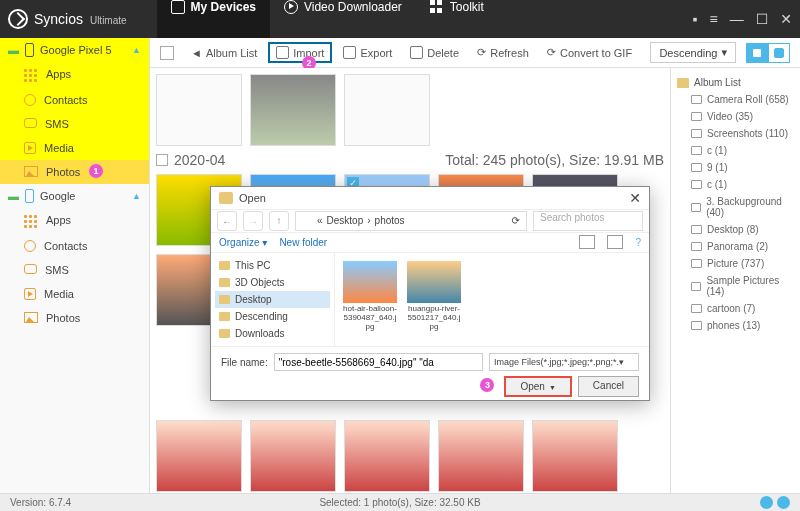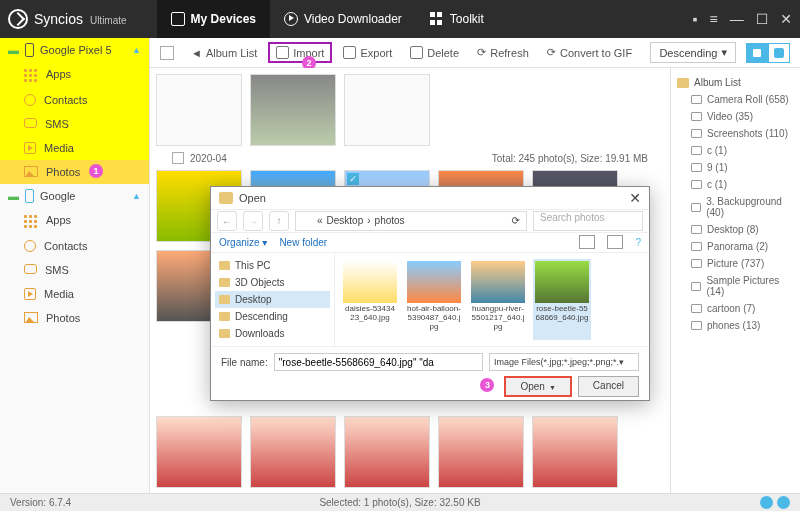--- a/index.html
+++ b/index.html
@@ -3,34 +3,34 @@
 <meta charset="utf-8">
 <style>
 *{margin:0;padding:0;box-sizing:border-box;font-family:"Segoe UI",Arial,sans-serif}
 body{width:800px;height:511px;background:#f5f5f5;position:relative;overflow:hidden;font-size:11px;color:#444}
 .titlebar{height:38px;background:#2d2d2d;display:flex;align-items:center;color:#fff;padding:0 8px}
 .titlebar .logo{width:20px;height:20px;border:2px solid #fff;border-radius:50%;margin-right:6px;position:relative}
 .titlebar .logo::after{content:"";position:absolute;width:8px;height:8px;border:2px solid #fff;border-left:none;border-bottom:none;transform:rotate(45deg);top:3px;left:3px}
 .titlebar .brand{font-size:14px;font-weight:500}
 .titlebar .brand small{font-size:10px;opacity:.7;margin-left:3px}
 .titlebar .nav{display:flex;margin-left:30px;height:100%}
-.titlebar .nav-item{display:flex;align-items:center;padding:0 14px;font-size:12px;cursor:pointer;gap:6px}
+.titlebar .nav-item{display:flex;padding:0 14px;font-size:12px;cursor:pointer;gap:6px}
 .titlebar .nav-item.active{background:#1a1a1a;font-weight:600}
 .titlebar .nav-item .ico{width:14px;height:14px;border:1.5px solid #fff;border-radius:2px}
 .titlebar .nav-item .ico.play{border-radius:50%;position:relative}
 .titlebar .nav-item .ico.play::after{content:"";position:absolute;left:4px;top:2px;border-left:5px solid #fff;border-top:3px solid transparent;border-bottom:3px solid transparent}
 .titlebar .nav-item .ico.grid{display:grid;grid-template-columns:1fr 1fr;gap:1px;border:none}
 .titlebar .nav-item .ico.grid span{background:#fff;width:5px;height:5px}
 .titlebar .winctrl{margin-left:auto;display:flex;gap:12px;font-size:14px}
 .titlebar .winctrl span{cursor:pointer;opacity:.8}
 .toolbar{height:30px;background:#fff;border-bottom:1px solid #e0e0e0;display:flex;align-items:center;padding:0 10px;margin-left:150px;gap:4px}
 .toolbar .chk{width:14px;height:14px;border:1px solid #aaa;margin-right:6px}
 .toolbar .tbtn{display:flex;align-items:center;gap:4px;padding:3px 7px;cursor:pointer;color:#555;font-size:11px}
 .toolbar .tbtn .ti{width:13px;height:13px;border:1.2px solid #777;border-radius:2px}
-.toolbar .tbtn.import{border:2px solid #a21caf;padding:2px 6px}
+.toolbar .tbtn.import{border:2px solid #0369a1;padding:2px 6px}
 .toolbar .sort{margin-left:auto;border:1px solid #ccc;padding:3px 8px;display:flex;align-items:center;gap:4px}
 .toolbar .viewbtns{display:flex;margin-left:6px}
 .toolbar .viewbtns span{width:22px;height:20px;border:1px solid #4bb8e8;display:flex;align-items:center;justify-content:center}
 .toolbar .viewbtns span:first-child{background:#4bb8e8}
 .toolbar .viewbtns span .dot{width:10px;height:10px;background:#fff;border-radius:2px}
 .toolbar .viewbtns span:last-child .dot{background:#4bb8e8}
 .sidebar{position:absolute;top:38px;left:0;width:150px;bottom:18px;background:#f9f9f9;border-right:1px solid #e0e0e0}
 .sidebar .dev{padding:5px 8px;display:flex;align-items:center;gap:6px;font-size:11px;cursor:pointer}
 .sidebar .dev.hl{background:#ff0}
 .sidebar .dev .dico{width:9px;height:14px;border:1.2px solid #555;border-radius:2px}
@@ -47,21 +47,21 @@
 .sidebar .item .iico.media{border:1.5px solid #e8a038;border-radius:2px;width:12px;height:12px;position:relative}
 .sidebar .item .iico.media::after{content:"";position:absolute;left:3px;top:2px;border-left:5px solid #e8a038;border-top:3px solid transparent;border-bottom:3px solid transparent}
 .sidebar .item .iico.photo{border:1.5px solid #e8a038;width:14px;height:11px;position:relative}
 .sidebar .item .iico.photo::after{content:"";position:absolute;bottom:0;left:1px;border-bottom:5px solid #e8a038;border-left:3px solid transparent;border-right:5px solid transparent}
 .badge{position:absolute;width:14px;height:14px;border-radius:50%;background:#e754d4;color:#fff;font-size:9px;display:flex;align-items:center;justify-content:center;font-weight:bold}
 .main{position:absolute;top:68px;left:150px;right:130px;bottom:18px;background:#fff;overflow:hidden;padding:6px}
 .thumbs{display:flex;gap:8px;flex-wrap:wrap}
 .thumb{width:86px;height:72px;background:linear-gradient(135deg,#a8c8e8,#d8b8a8);border:1px solid #ddd;position:relative}
 .thumb.doc{background:#fafafa}
 .thumb .ck{position:absolute;top:2px;left:2px;width:12px;height:12px;background:#4bb8e8;color:#fff;font-size:9px;text-align:center;line-height:12px}
-.daterow{display:flex;align-items:center;margin:6px 16px;font-size:10px;color:#666}
+.daterow{display:flex;align-items:center;margin:6px 0;font-size:14px;color:#666}
 .daterow .chk{width:12px;height:12px;border:1px solid #aaa;margin-right:6px}
 .daterow .total{margin-left:auto}
 .right{position:absolute;top:68px;right:0;width:130px;bottom:18px;background:#fff;border-left:1px solid #e0e0e0;padding:6px;font-size:10px}
 .right .hdr{display:flex;align-items:center;gap:5px;padding:3px 0;color:#555}
 .right .hdr .fico{width:12px;height:10px;background:#e8c878;border-radius:1px}
 .right .album{display:flex;align-items:center;gap:5px;padding:3px 0 3px 14px;color:#666;cursor:pointer}
 .right .album .aico{width:11px;height:9px;border:1px solid #999;border-radius:1px}
 .statusbar{position:absolute;bottom:0;left:0;right:0;height:18px;background:#ededed;border-top:1px solid #ddd;display:flex;align-items:center;padding:0 10px;font-size:10px;color:#666}
 .statusbar .sel{position:absolute;left:50%;transform:translateX(-50%)}
 .statusbar .soc{margin-left:auto;display:flex;gap:4px}
@@ -380,34 +380,26 @@
           <span class="di"></span>
           <span>Descending</span>
         </div>
         <div class="ditem">
           <span class="di"></span>
           <span>Downloads</span>
         </div>
       </div>
     <div class="dfiles" id="dfiles">
         <div class="dfile">
-          <div class="fimg" style="background:linear-gradient(#fff,#fd6)"></div>
-          <div class="fname">daisies-5343423_640.jpg</div>
-        </div>
-        <div class="dfile">
           <div class="fimg" style="background:linear-gradient(#8cf,#f84)"></div>
           <div class="fname">hot-air-balloon-5390487_640.jpg</div>
         </div>
         <div class="dfile">
           <div class="fimg" style="background:linear-gradient(#fc8,#48a)"></div>
           <div class="fname">huangpu-river-5501217_640.jpg</div>
-        </div>
-        <div class="dfile sel">
-          <div class="fimg" style="background:linear-gradient(#9d4,#573)"></div>
-          <div class="fname">rose-beetle-5568669_640.jpg</div>
         </div>
       </div>
   </div>
   <div class="dfoot">
     <div class="row">
       <span>File name:</span>
       <input value="&quot;rose-beetle-5568669_640.jpg&quot; &quot;da" style="">
       <span class="ftype"><span>Image Files(*.jpg;*.jpeg;*.png;*.</span> ▾</span>
     </div>
     <div class="btns">

